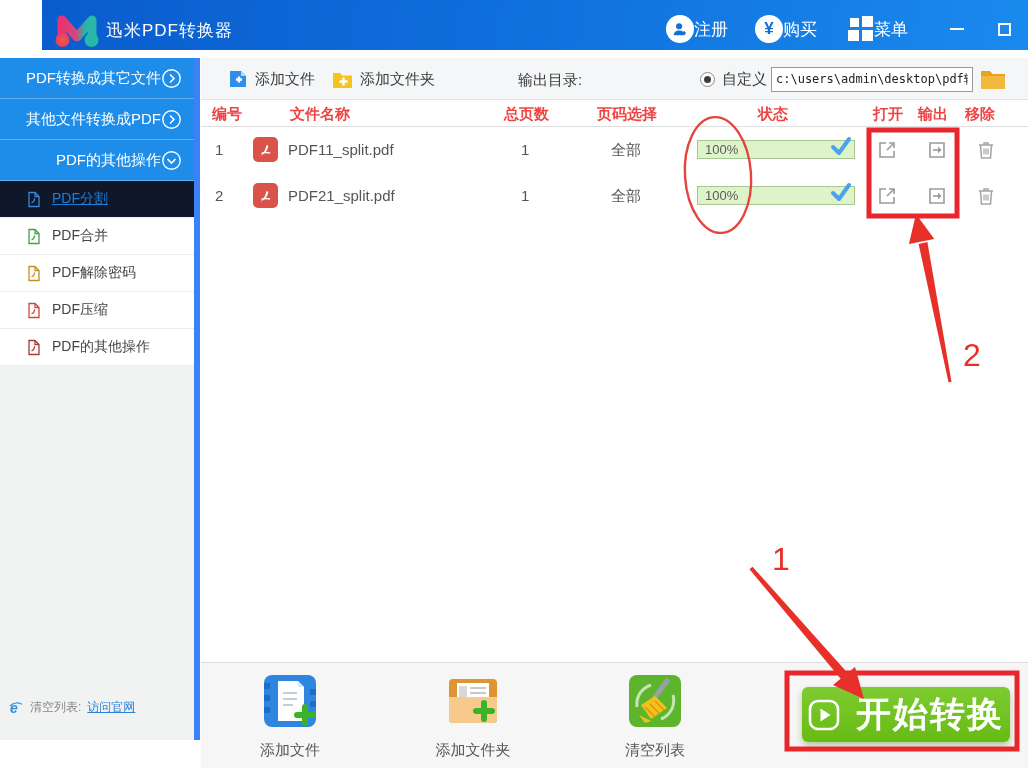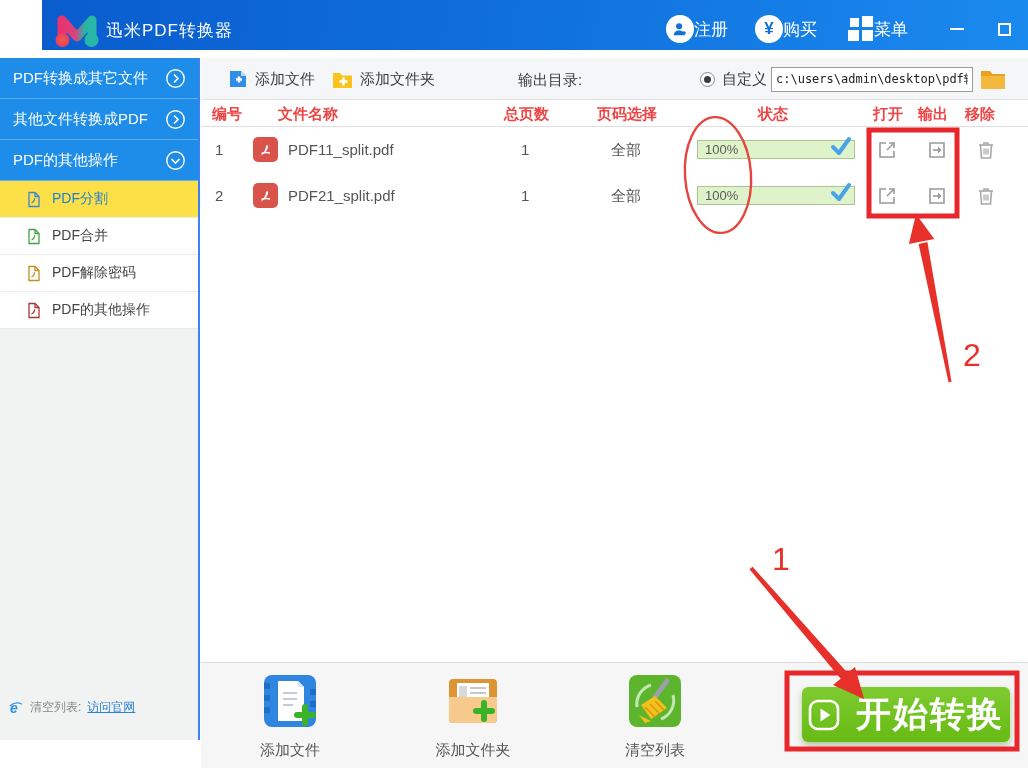--- a/index.html
+++ b/index.html
@@ -16,45 +16,45 @@
   .act-register { left:624px; } .act-buy { left:713px; } .act-menu { left:806px; }
   .grid-icon { width:26px; height:26px; display:grid; grid-template-columns:11px 11px; grid-template-rows:11px 11px; gap:3px; }
   .grid-icon span { background:#fff; }
   .grid-icon span:first-child { width:9px; height:9px; align-self:end; justify-self:end; }
   .winbtn { position:absolute; top:16px; width:28px; height:26px; color:#fff; font-size:18px; display:flex; align-items:center; justify-content:center; cursor:pointer; }
   .btn-min { left:901px; } .btn-max { left:948px; } .btn-close { left:995px; }
   .maxbox { width:13px; height:13px; border:2px solid #fff; }
   .minline { width:14px; height:2px; background:#fff; }
 
   
-  .sidebar { position:absolute; left:0; top:58px; width:200px; height:682px; background:#f1f2f2; border-right:2px solid #3b82f6; }
+  .sidebar { position:absolute; left:0; top:58px; width:200px; height:682px; background:#f1f2f2; border-right:6px solid #3b82f6;text-align:right; }
   .cat { height:41px; background:#1d8de9; color:#fff; font-size:15px; display:flex; align-items:center; padding:0 12px 0 13px; border-bottom:1px solid rgba(255,255,255,.3); cursor:pointer; }
   .cat .lbl { flex:1; }
   .subitem { height:37px; background:#fff; display:flex; align-items:center; padding-left:26px; gap:10px; font-size:14px; color:#454545; border-bottom:1px solid #ececec; cursor:pointer; }
-  .subitem.sel { background:#fde047; color:#1b7fd9; }
+  .subitem.sel { background:#0f172a; color:#1b7fd9;text-decoration:underline; }
   .support { position:absolute; left:0; bottom:18px; width:200px; font-size:12px; color:#888; }
   .sup-row { display:flex; align-items:center; gap:6px; padding:6px 8px; }
   .sup-row a { color:#2e82d8; text-decoration:underline; cursor:pointer; }
 
   
   .toolbar { position:absolute; left:201px; top:58px; width:827px; height:42px; background:#f5f6f7; border-bottom:1px solid #e2e2e2; }
   .tool-btn { position:absolute; top:9px; height:24px; display:flex; align-items:center; gap:7px; font-size:15px; color:#3c3c3c; cursor:pointer; }
   .tbtn-file { left:27px; } .tbtn-folder { left:131px; }
   .outdir-label { position:absolute; left:317px; top:13px; font-size:15px; color:#3c3c3c; }
   .radio { position:absolute; top:12px; display:flex; align-items:center; gap:7px; font-size:15px; color:#3c3c3c; cursor:pointer; }
   .rad-orig { left:399px;margin-top:40px; } .rad-cust { left:499px; }
   .rcirc { width:15px; height:15px; border-radius:50%; border:1px solid #8a8a8a; background:#fff; position:relative; }
   .rcirc.on::after { content:""; position:absolute; left:3px; top:3px; width:7px; height:7px; border-radius:50%; background:#3c3c3c; }
   .path-input { position:absolute; left:570px; top:9px; width:202px; height:25px; border:1px solid #9a9a9a; background:#fff; font-family:"DejaVu Sans Mono", monospace; font-size:12px; color:#222; padding:0 4px; }
   .folder-open-btn { position:absolute; left:779px; top:9px; width:26px; height:24px; cursor:pointer; }
 
   
   .thead { position:absolute; left:201px; top:100px; width:827px; height:27px; background:#fff; border-bottom:1px solid #e0e0e0; font-size:15px; color:#ef4444; font-weight:600; }
   .thead span { position:absolute; top:5px; }
-  .h-no{left:11px;} .h-name{left:77px;} .h-pages{left:303px;} .h-range{left:396px;} .h-status{left:557px;} .h-open{left:672px;} .h-out{left:717px;} .h-remove{left:764px;}
+  .h-no{left:11px;} .h-name{left:89px;} .h-pages{left:303px;} .h-range{left:396px;} .h-status{left:557px;} .h-open{left:672px;} .h-out{left:717px;} .h-remove{left:764px;}
   .listarea { position:absolute; left:201px; top:127px; width:827px; height:535px; background:#fff; }
   .trow { position:absolute; left:0; width:827px; height:46px; }
   .trow .no { position:absolute; left:14px; top:14px; font-size:15px; color:#555; }
   .trow .pdfico { position:absolute; left:51px; top:9px; width:27px; height:27px; }
   .trow .fname { position:absolute; left:87px; top:14px; font-size:15px; color:#555; }
   .trow .pages { position:absolute; left:320px; top:14px; font-size:15px; color:#555; }
   .trow .range { position:absolute; left:410px; top:14px; font-size:15px; color:#555; }
   .progress { position:absolute; left:496px; top:13px; width:158px; height:19px; background:#def3c9; border:1px solid #a9c594; font-size:13px; color:#5a5a5a; line-height:17px; padding-left:7px; }
   .pcheck { position:absolute; left:629px; top:8px; width:22px; height:22px; }
   .act-ico { position:absolute; top:13px; width:20px; height:20px; cursor:pointer; }
@@ -173,20 +173,28 @@
   <div class="subitem">
     <svg width="16" height="17" viewBox="0 0 16 17">
         <path d="M3 1.5h6l4 4V15.5H3z" fill="none" stroke="#c2901f" stroke-width="1.3"></path>
         <path d="M9 1.5v4h4" fill="none" stroke="#c2901f" stroke-width="1.3"></path>
         <path d="M5.5 12c1.5-.6 3-3 3.2-4.6" fill="none" stroke="#c2901f" stroke-width="1.2"></path>
       </svg>
     <span>PDF解除密码</span>
   </div>
   <div class="subitem">
     <svg width="16" height="17" viewBox="0 0 16 17">
+        <path d="M3 1.5h6l4 4V15.5H3z" fill="none" stroke="#cc4840" stroke-width="1.3"></path>
+        <path d="M9 1.5v4h4" fill="none" stroke="#cc4840" stroke-width="1.3"></path>
+        <path d="M5.5 12c1.5-.6 3-3 3.2-4.6" fill="none" stroke="#cc4840" stroke-width="1.2"></path>
+      </svg>
+    <span>PDF压缩</span>
+  </div>
+  <div class="subitem">
+    <svg width="16" height="17" viewBox="0 0 16 17">
         <path d="M3 1.5h6l4 4V15.5H3z" fill="none" stroke="#a83838" stroke-width="1.3"></path>
         <path d="M9 1.5v4h4" fill="none" stroke="#a83838" stroke-width="1.3"></path>
         <path d="M5.5 12c1.5-.6 3-3 3.2-4.6" fill="none" stroke="#a83838" stroke-width="1.2"></path>
       </svg>
     <span>PDF的其他操作</span>
   </div>
 
   <div class="support">
     <div class="sup-row">
       <svg width="16" height="16" viewBox="0 0 16 16">

